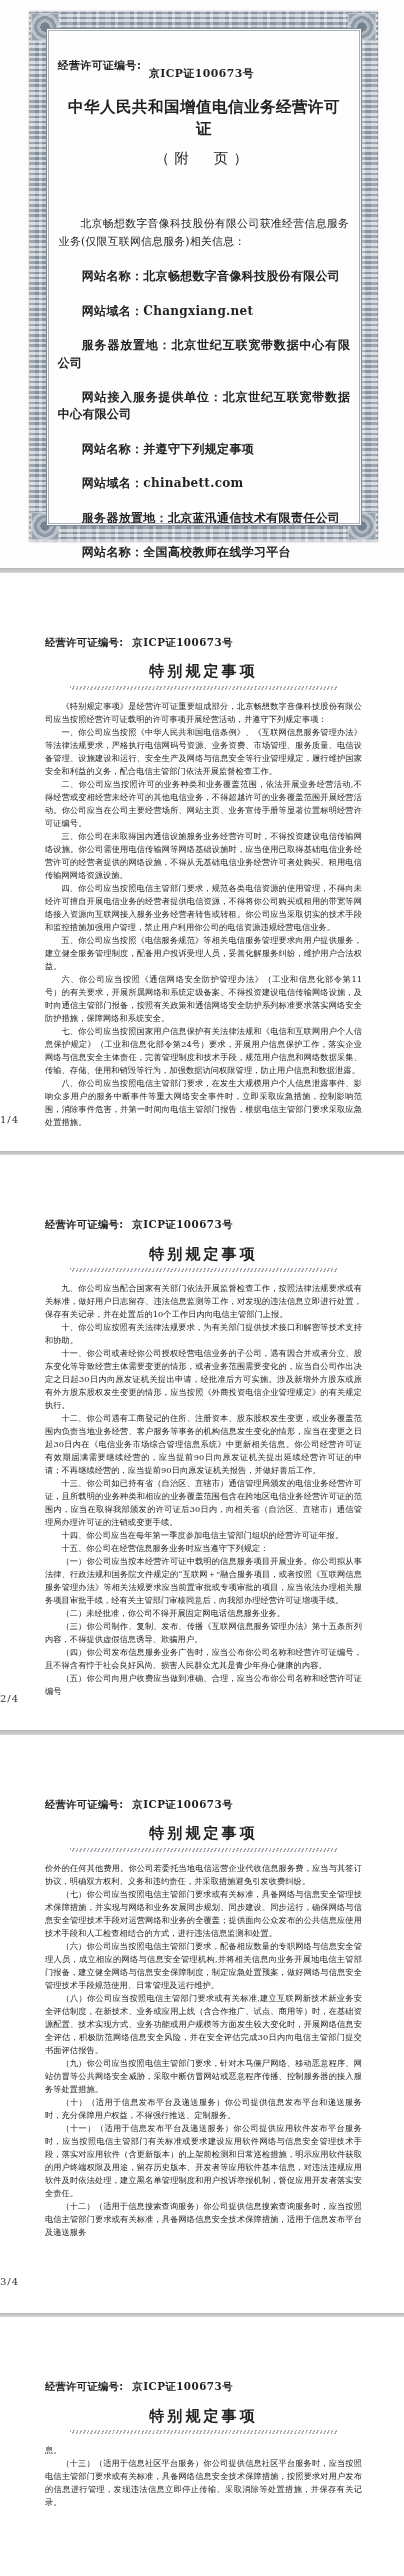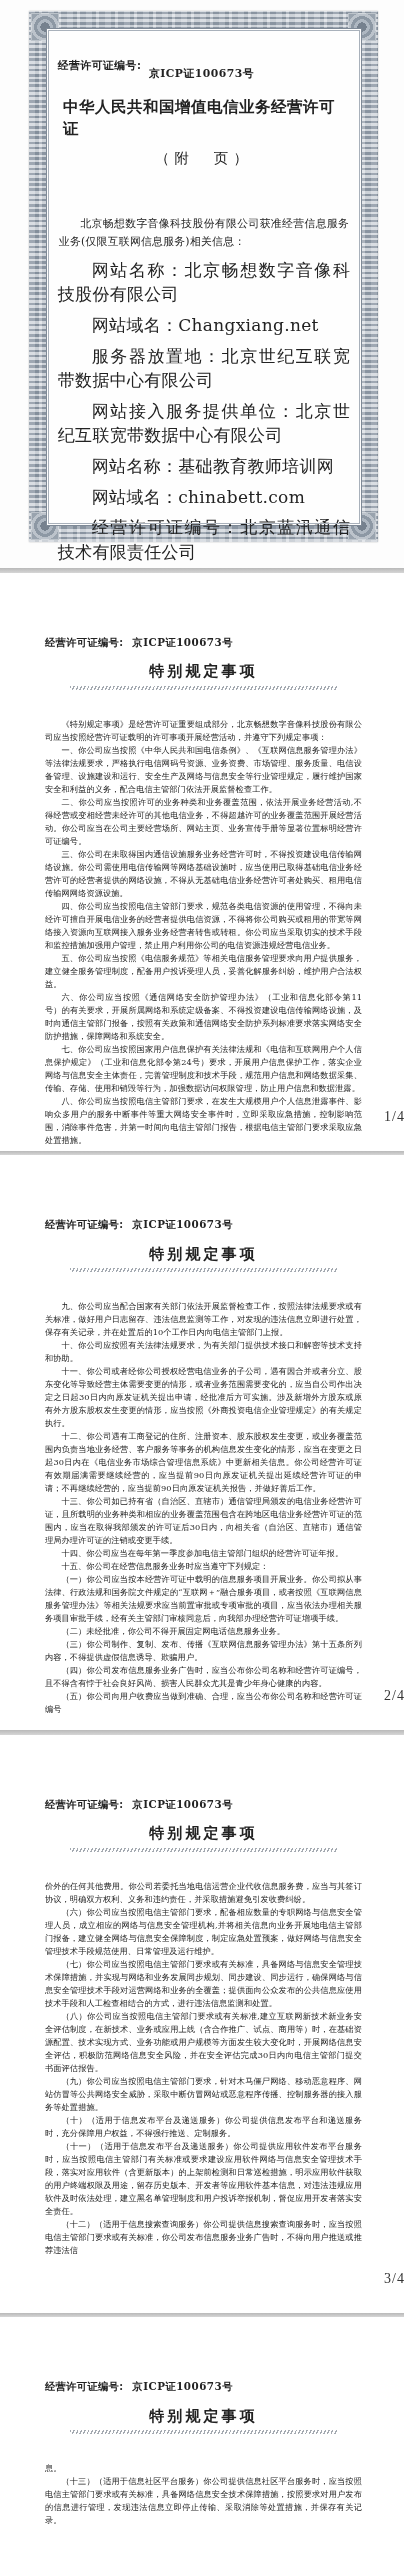--- a/index.html
+++ b/index.html
@@ -58,36 +58,36 @@
   .cert-lic .lab{font-weight:700;letter-spacing:0.5px;}
   .cert-lic .val{
     display:inline-block;
     margin-left:4.1px;
     transform:translateY(7.7px);
     font-size:10.8px;letter-spacing:0.5px;font-weight:600;
   }
   .cert-title{
     margin:23px 5.2px 0;
     font-size:15.5px;line-height:1.45;
-    text-align:left;font-weight:700;letter-spacing:0.5px;
+    text-align:center;font-weight:700;letter-spacing:0.5px;
   }
   .cert-sub{
     margin:8.2px 0 0;
     font-size:14.4px;text-align:center;font-weight:400;letter-spacing:5.2px;
   }
   .cert-intro{
     margin:47px 1px 0;
     font-size:10.8px;line-height:1.7;
     text-indent:2em;text-align:justify;letter-spacing:0.3px;
   }
   .cert-entries{margin-top:6.2px;}
   .entry{
-    font-size:17px;line-height:1.45;
-    margin:6px 0;
-    text-indent:2em;text-align:justify;letter-spacing:0.3px;
+    font-size:12px;line-height:1.45;
+    margin:17px 0;
+    text-indent:2em;text-align:justify;letter-spacing:0.3px;font-weight:bold;
   }
 
   
   .prov-page{
     position:relative;
     box-sizing:border-box;
     background:#ffffff;
     padding:63px 43px 0 45px;
     overflow:hidden;
   }
@@ -97,31 +97,31 @@
     margin:12.4px 0 0;
     font-size:15px;font-weight:700;
     text-align:center;letter-spacing:3.1px;
   }
   .title-rule{
     height:4.1px;width:84%;
     margin:4.6px auto 0;
     background:repeating-linear-gradient(115deg,#8d949d 0 1.3px,rgba(255,255,255,0) 1.3px 3.3px);
     opacity:.8;
   }
-  .prov-body{margin-top:28px;}
+  .prov-body{margin-top:10px;}
   .para{
     margin:0;
     font-size:8.2px;line-height:13px;
     text-align:justify;text-indent:2em;
     letter-spacing:0.1px;
   }
   .para.cont{text-indent:0;}
   .page-number{
     position:absolute;left:0;right:0;bottom:26px;
-    text-align:right;font-size:14px;letter-spacing:1px;color:#333;font-family:Liberation Serif, serif;
+    text-align:left;font-size:10px;letter-spacing:1px;color:#333;
   }
 </style>
 </head>
 <body>
 
 <div class="doc">
 
   <section class="cert-page">
     <div class="cert-frame">
       <div class="cert-corner tl"></div>
@@ -134,23 +134,23 @@
           <span class="val">京ICP证100673号</span>
         </div>
         <h1 class="cert-title">中华人民共和国增值电信业务经营许可证</h1>
         <h2 class="cert-sub">（附　页）</h2>
         <p class="cert-intro">北京畅想数字音像科技股份有限公司获准经营信息服务业务(仅限互联网信息服务)相关信息：</p>
         <div class="cert-entries">
             <p class="entry">网站名称：北京畅想数字音像科技股份有限公司</p>
             <p class="entry">网站域名：Changxiang.net</p>
             <p class="entry">服务器放置地：北京世纪互联宽带数据中心有限公司</p>
             <p class="entry">网站接入服务提供单位：北京世纪互联宽带数据中心有限公司</p>
-            <p class="entry">网站名称：基础教育教师培训网</p>
+            <p class="entry">网站名称：并遵守下列规定事项</p>
             <p class="entry">网站域名：chinabett.com</p>
-            <p class="entry">经营许可证编号：北京蓝汛通信技术有限责任公司</p>
+            <p class="entry">服务器放置地：北京蓝汛通信技术有限责任公司</p>
             <p class="entry">网站名称：全国高校教师在线学习平台</p>
             <p class="entry">网站域名：enetedu.com</p>
             <p class="entry">服务器放置地：北京世纪互联宽带数据中心有限公司</p>
             <p class="entry">网站接入服务提供单位：北京世纪互联宽带数据中心有限公司</p>
           </div>
       </div>
     </div>
   </section>
 
   <div id="prov-host">
@@ -202,27 +202,27 @@
       <div class="page-gap"></div>
       <section class="prov-page" style="height: 578px;">
     <div class="prov-lic">
       <span class="lab">经营许可证编号:</span>
       <span class="val">京ICP证100673号</span>
     </div>
     <h2 class="prov-title">特别规定事项</h2>
     <div class="title-rule"></div>
     <div class="prov-body">
           <p class="para cont">价外的任何其他费用。你公司若委托当地电信运营企业代收信息服务费，应当与其签订协议，明确双方权利、义务和违约责任，并采取措施避免引发收费纠纷。</p>
+          <p class="para">（七）你公司应当按照电信主管部门要求或有关标准，具备网络与信息安全管理技术保障措施，并实现与网络和业务发展同步规划、同步建设、同步运行，确保网络与信息安全管理技术手段对运营网络和业务的全覆盖；提供面向公众发布的公共信息应使用技术手段和人工检查相结合的方式，进行违法信息监测和处置。</p>
           <p class="para">（六）你公司应当按照电信主管部门要求，配备相应数量的专职网络与信息安全管理人员，成立相应的网络与信息安全管理机构,并将相关信息向业务开展地电信主管部门报备，建立健全网络与信息安全保障制度，制定应急处置预案，做好网络与信息安全管理技术手段规范使用、日常管理及运行维护。</p>
-          <p class="para">（七）你公司应当按照电信主管部门要求或有关标准，具备网络与信息安全管理技术保障措施，并实现与网络和业务发展同步规划、同步建设、同步运行，确保网络与信息安全管理技术手段对运营网络和业务的全覆盖；提供面向公众发布的公共信息应使用技术手段和人工检查相结合的方式，进行违法信息监测和处置。</p>
           <p class="para">（八）你公司应当按照电信主管部门要求或有关标准,建立互联网新技术新业务安全评估制度，在新技术、业务或应用上线（含合作推广、试点、商用等）时，在基础资源配置、技术实现方式、业务功能或用户规模等方面发生较大变化时，开展网络信息安全评估，积极防范网络信息安全风险，并在安全评估完成30日内向电信主管部门提交书面评估报告。</p>
           <p class="para">（九）你公司应当按照电信主管部门要求，针对木马僵尸网络、移动恶意程序、网站仿冒等公共网络安全威胁，采取中断仿冒网站或恶意程序传播、控制服务器的接入服务等处置措施。</p>
           <p class="para">（十）（适用于信息发布平台及递送服务）你公司提供信息发布平台和递送服务时，充分保障用户权益，不得强行推送、定制服务。</p>
           <p class="para">（十一）（适用于信息发布平台及递送服务）你公司提供应用软件发布平台服务时，应当按照电信主管部门有关标准或要求建设应用软件网络与信息安全管理技术手段，落实对应用软件（含更新版本）的上架前检测和日常巡检措施，明示应用软件获取的用户终端权限及用途，留存历史版本、开发者等应用软件基本信息，对违法违规应用软件及时依法处理，建立黑名单管理制度和用户投诉举报机制，督促应用开发者落实安全责任。</p>
-          <p class="para">（十二）（适用于信息搜索查询服务）你公司提供信息搜索查询服务时，应当按照电信主管部门要求或有关标准，你公司发布信息服务业务广告时，不得向用户推送或推荐违法信</p>
+          <p class="para">（十二）（适用于信息搜索查询服务）你公司提供信息搜索查询服务时，应当按照电信主管部门要求或有关标准，具备网络信息安全技术保障措施，适用于信息发布平台及递送服务</p>
         </div>
     <div class="page-number">3/4</div>
   </section>
       <div class="page-gap"></div>
       <section class="prov-page last" style="height: 556px;">
     <div class="prov-lic">
       <span class="lab">经营许可证编号:</span>
       <span class="val">京ICP证100673号</span>
     </div>
     <h2 class="prov-title">特别规定事项</h2>

